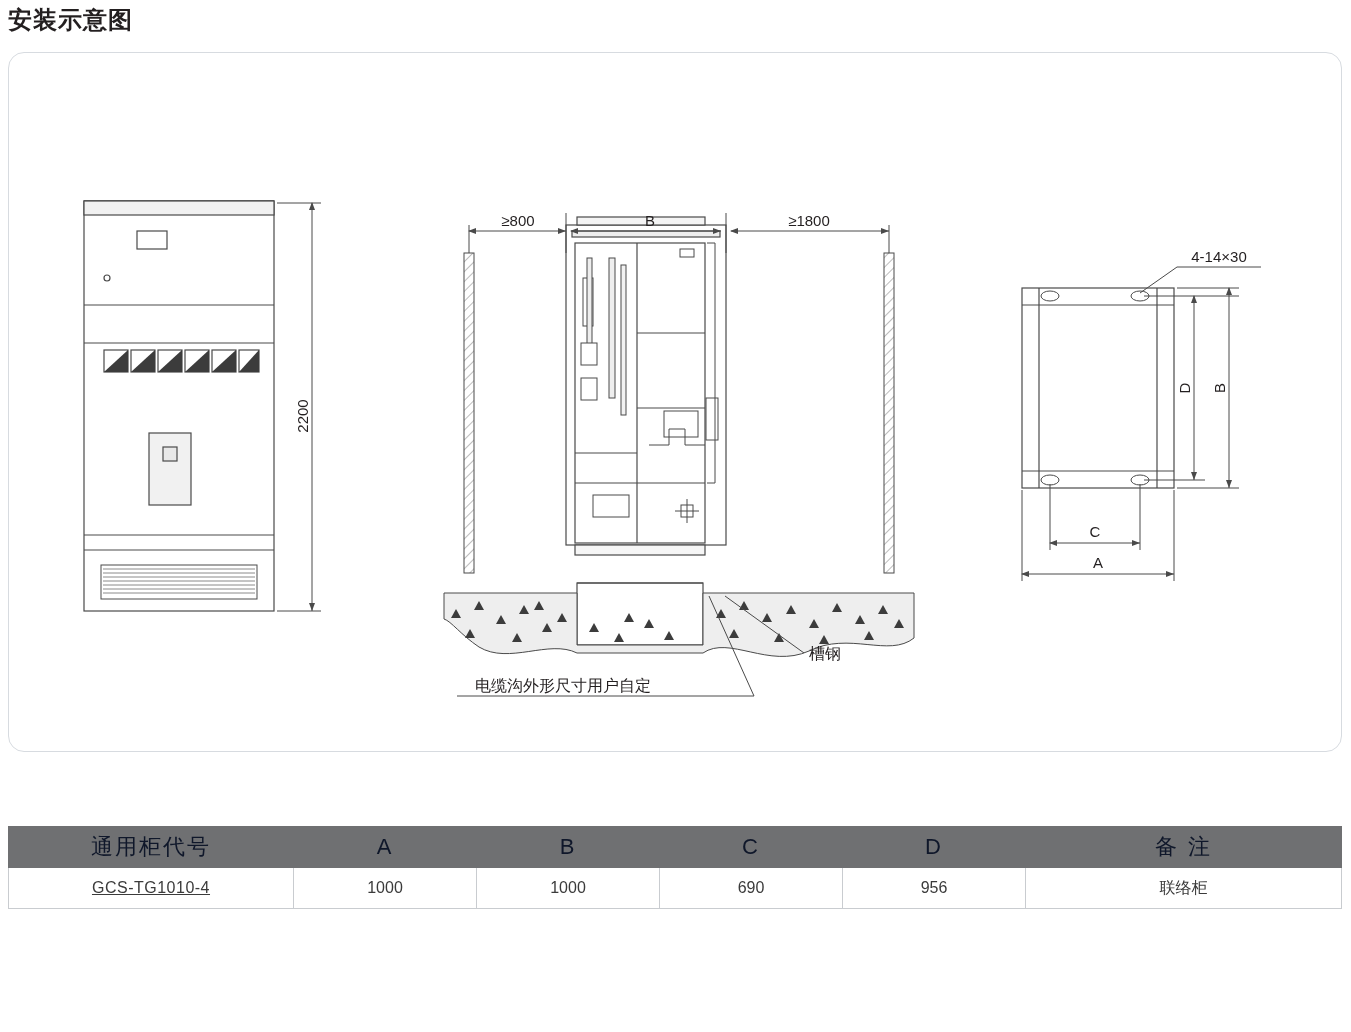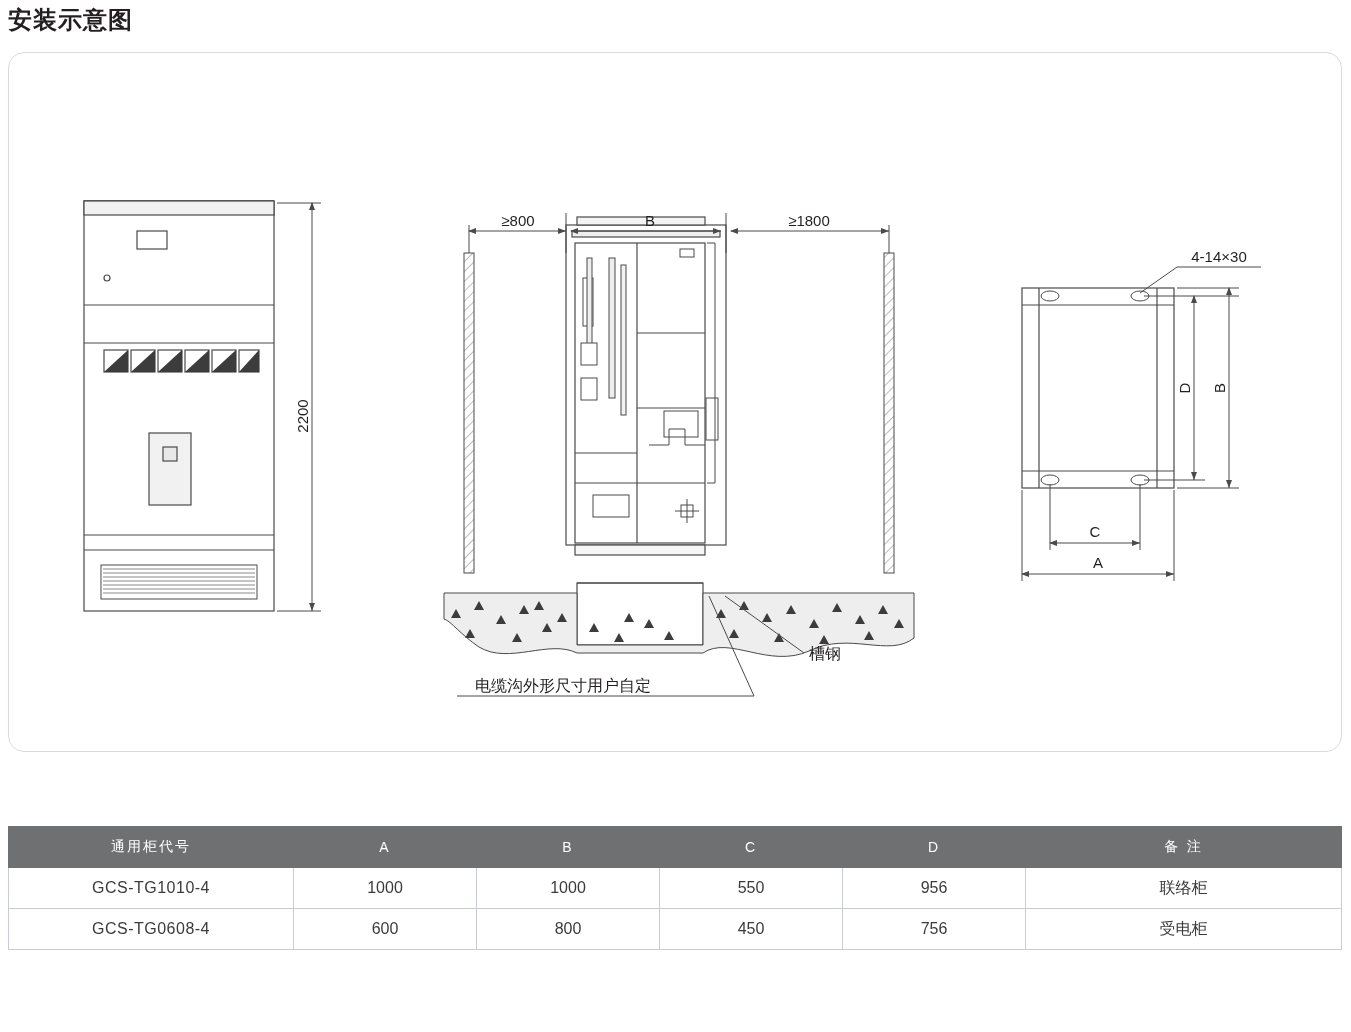--- a/index.html
+++ b/index.html
@@ -3,23 +3,23 @@
 <meta charset="utf-8">
 <style>
   html,body{margin:0;padding:0;background:#fff;}
   body{width:1351px;height:1032px;font-family:"Liberation Sans","DejaVu Sans",sans-serif;color:#231f20;position:relative;overflow:hidden;}
   #page-title{position:absolute;left:8px;top:4px;font-size:24px;font-weight:bold;letter-spacing:1px;color:#231f20;}
   #diagram-panel{position:absolute;left:8px;top:52px;width:1334px;height:700px;border:1px solid #d7dbe0;border-radius:16px;background:#fff;box-sizing:border-box;}
   svg{display:block;}
   .lbl{font-family:"Liberation Sans","DejaVu Sans",sans-serif;font-size:15px;fill:#231f20;}
   .lbl-cn{font-family:"DejaVu Sans","Liberation Sans",sans-serif;font-size:16px;fill:#231f20;}
   table{position:absolute;left:8px;top:826px;width:1334px;border-collapse:collapse;table-layout:fixed;}
-  thead th{background:#6f7072;color:#ffffff;font-weight:normal;font-size:14px;height:38px;letter-spacing:2px;border:1px solid #6f7072;}
+  thead th{background:#6f7072;color:#0f172a;font-weight:normal;font-size:22px;height:38px;letter-spacing:2px;border:1px solid #6f7072;}
   tbody td{border:1px solid #c9ccd0;height:38px;text-align:center;font-size:16px;color:#3b3b3b;}
-  tbody td:first-child{letter-spacing:0.5px;}
+  tbody td:first-child{letter-spacing:0.5px;text-decoration:underline;}
   .cn{font-family:"DejaVu Sans","Liberation Sans",sans-serif;}
 </style>
 </head>
 <body>
 
 <div id="page-title">安装示意图</div>
 
 <div id="diagram-panel">
   <svg width="1332" height="698" viewBox="0 0 1332 698">
     <defs>
@@ -221,26 +221,18 @@
       <th style="width:180px">C</th>
       <th style="width:180px">D</th>
       <th class="cn">备  注</th>
     </tr>
   </thead>
   <tbody>
     <tr>
       <td>GCS-TG1010-4</td>
       <td>1000</td>
       <td>1000</td>
-      <td>550</td>
+      <td>690</td>
       <td>956</td>
       <td class="cn">联络柜</td>
     </tr>
-    <tr>
-      <td>GCS-TG0608-4</td>
-      <td>600</td>
-      <td>800</td>
-      <td>450</td>
-      <td>756</td>
-      <td class="cn">受电柜</td>
-    </tr>
   </tbody>
 </table>
 
 </body></html>

